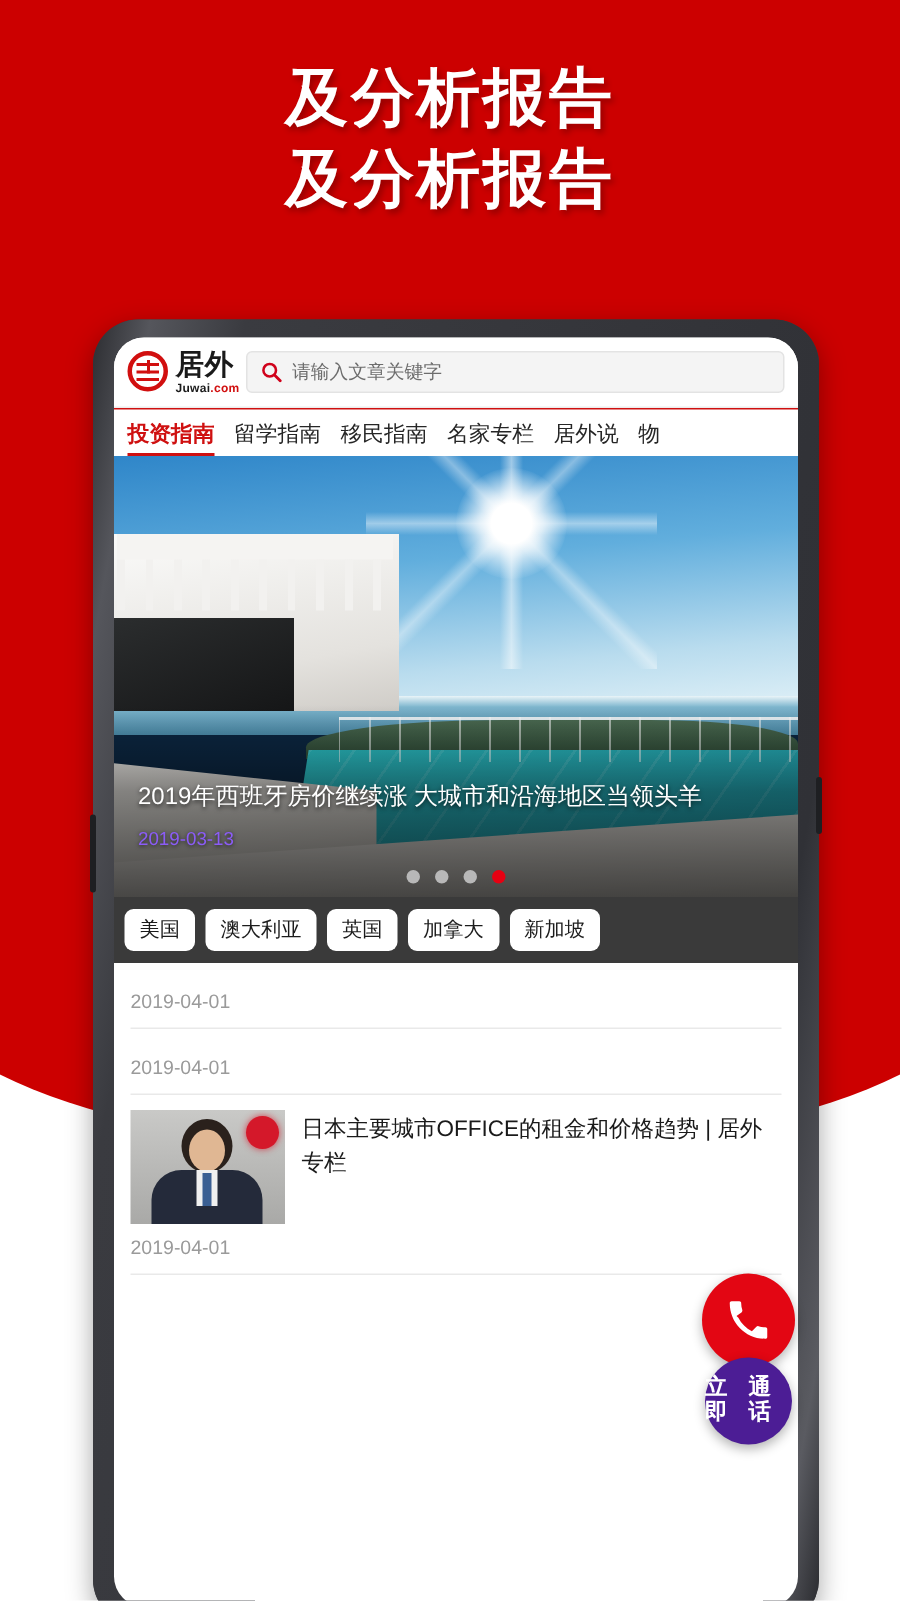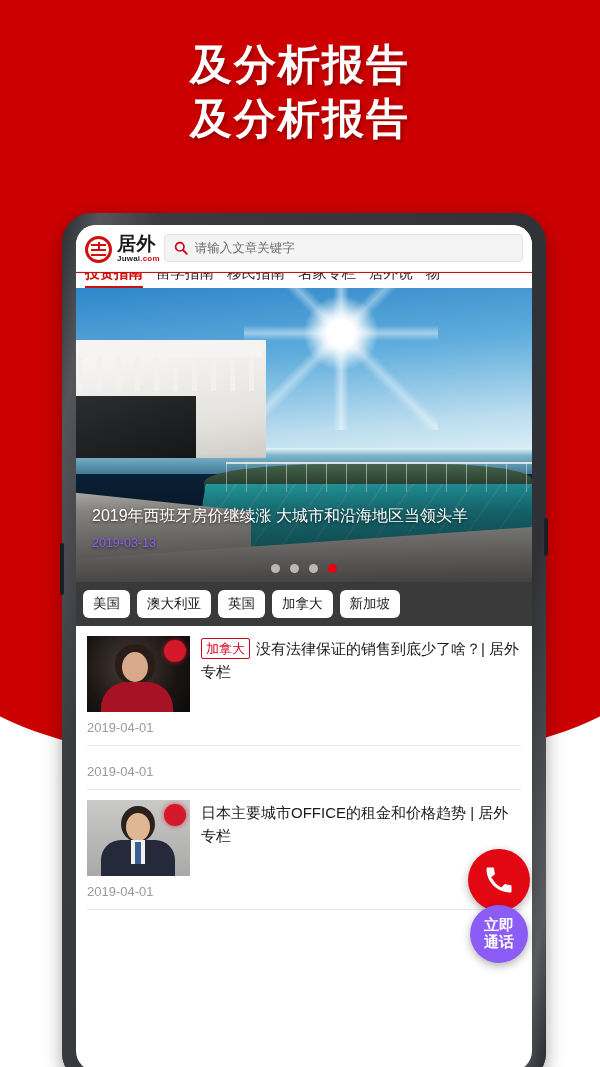--- a/index.html
+++ b/index.html
@@ -60,21 +60,21 @@
     border-radius:20px;
     z-index:12;
   }
 
   
   #app-header{
     height:46px;display:flex;align-items:center;
     padding:0 9px;background:#ffffff;
     border-bottom:1px solid #ededed;
   }
-  #logo{display:flex;align-items:flex-end;gap:5px;flex:0 0 auto;}
+  #logo{display:flex;align-items:flex-start;gap:5px;flex:0 0 auto;}
   #logo .mark{
     width:27px;height:27px;border-radius:50%;
     border:3px solid #d10f0f;box-sizing:border-box;
     position:relative;background:#fff;
   }
   #logo .mark:before{
     content:"";position:absolute;left:3px;top:5px;right:3px;height:2.4px;
     background:#d10f0f;box-shadow:0 5px 0 #d10f0f,0 10px 0 #d10f0f;
   }
   #logo .mark:after{
@@ -96,21 +96,21 @@
     flex:1;margin-left:4px;height:26px;
     background:#f4f4f4;border:1px solid #e3e3e3;border-radius:4px;
     display:flex;align-items:center;padding:0 9px;gap:7px;
   }
   #search-box .mg{flex:0 0 auto;display:block;}
   #search-ph{font-size:12.5px;color:#6d6d6d;}
 
   
   #tabs-wrap{border-top:1.5px solid #cf1010;background:#fff;}
   #tabs{
-    display:flex;align-items:flex-end;height:15px;
+    display:flex;align-items:flex-end;height:31px;
     padding:0 9px;gap:13px;white-space:nowrap;overflow:hidden;
   }
   .tab{
     font-size:14.5px;color:#262626;padding-bottom:5px;
     position:relative;
   }
   .tab.active{color:#cf1010;font-weight:bold;}
   .tab.active:after{
     content:"";position:absolute;left:0;right:0;bottom:0;
     height:2.5px;background:#cf1010;
@@ -266,22 +266,22 @@
   #fab-call{
     position:absolute;left:468px;top:849px;
     width:62px;height:62px;border-radius:50%;
     background:#e30613;z-index:40;
     display:flex;align-items:center;justify-content:center;
     box-shadow:0 3px 8px rgba(0,0,0,.3);
   }
   #fab-now{
     position:absolute;left:470px;top:905px;
     width:58px;height:58px;border-radius:50%;
-    background:#8b5cf6;z-index:41;
-    display:flex;flex-direction:column;align-items:center;justify-content:center;
+    background:#4c1d95;z-index:41;
+    display:flex;flex-direction:row;align-items:center;
     color:#fff;font-size:15px;font-weight:bold;line-height:1.12;
     box-shadow:0 3px 8px rgba(0,0,0,.3);
   }
 </style>
 </head>
 <body>
 
 <div id="bg-red">
   <div class="fill"></div>
 </div>
@@ -352,31 +352,20 @@
       <span class="chip">美国</span>
       <span class="chip">澳大利亚</span>
       <span class="chip">英国</span>
       <span class="chip">加拿大</span>
       <span class="chip">新加坡</span>
     </div>
 
     <div id="list">
 
       <div class="art">
-        <div class="art-top">
-          <div class="thumb t1">
-            <div class="head"></div>
-            <div class="face"></div>
-            <div class="body"></div>
-            <div class="badge"></div>
-          </div>
-          <div class="art-body">
-            <div class="art-title"><span class="tag">加拿大</span><span>没有法律保证的销售到底少了啥？| 居外专栏</span></div>
-          </div>
-        </div>
         <div class="art-date">2019-04-01</div>
       </div>
 
       <div class="art">
         <div class="art-date">2019-04-01</div>
       </div>
 
       <div class="art">
         <div class="art-top">
           <div class="thumb t3">

